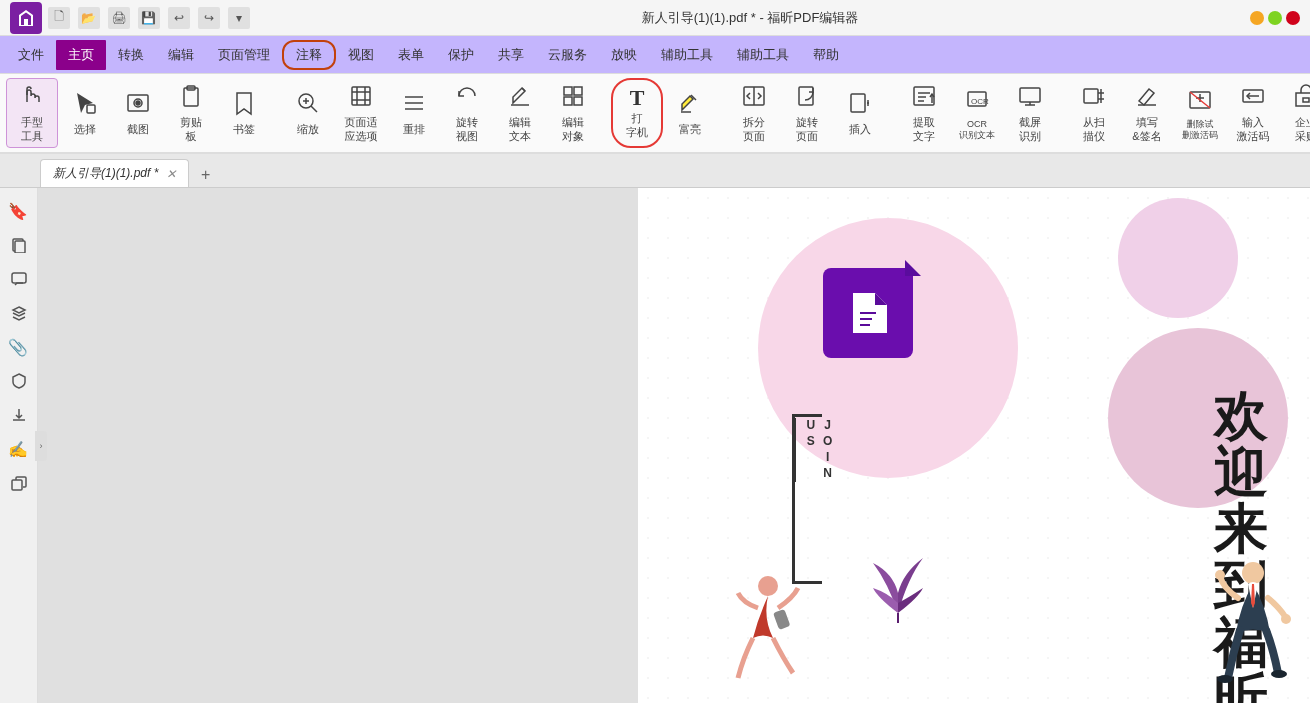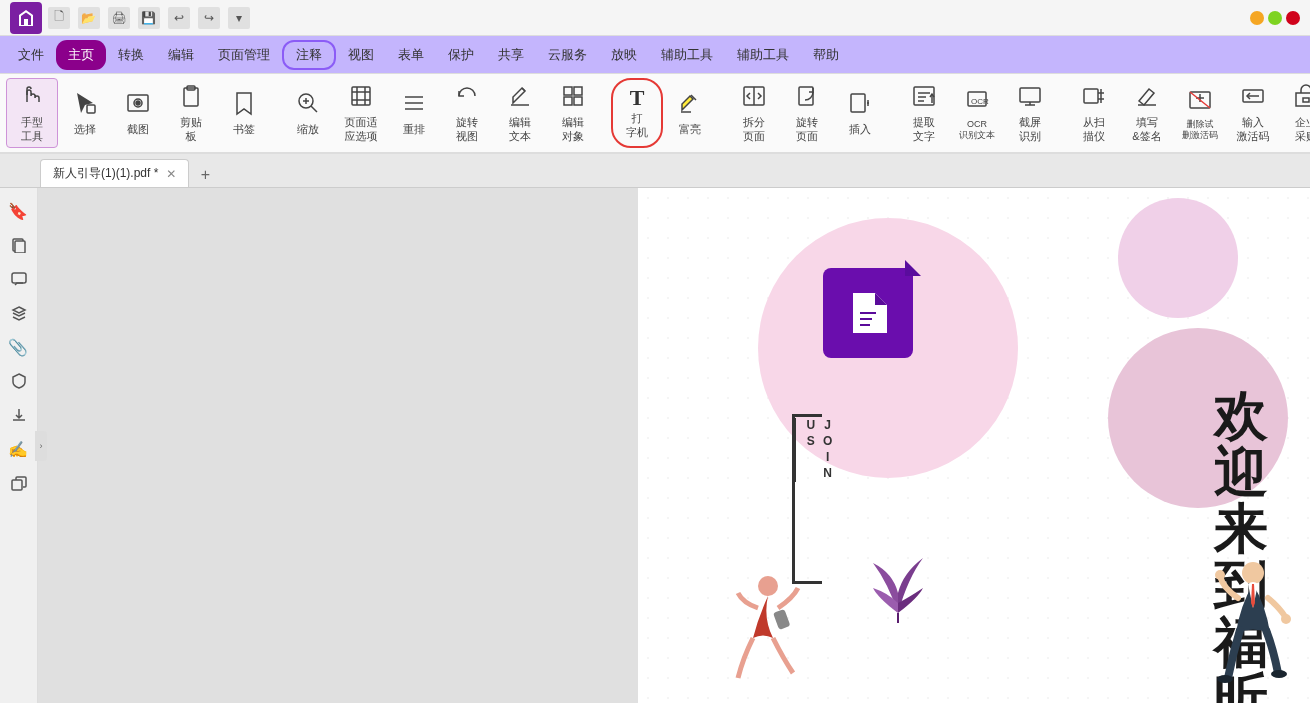--- a/index.html
+++ b/index.html
@@ -53,24 +53,24 @@
       font-size: 13px;
       color: #333;
       cursor: pointer;
       border-radius: 3px;
       height: 30px;
       display: flex; align-items: center;
     }
     .menu-item.active {
       background: #8b008b;
       color: white;
-      border-radius: 11px;
+      border-radius: 1px;
     }
     .menu-item.annotation-highlighted {
-      border: 2px solid #8b5cf6;
+      border: 2px solid #c2410c;
       color: #333;
       border-radius: 12px;
     }
 
     
     .toolbar {
       height: 80px;
       background: #fafafa;
       border-bottom: 2px solid #ddd;
       display: flex;
@@ -129,20 +129,21 @@
     }
 
     
     .tab-bar {
       height: 34px;
       background: #e8e8e8;
       display: flex;
       align-items: flex-end;
       padding: 0 0 0 40px;
       border-bottom: 1px solid #ccc;
+      font-style: italic;
     }
     .tab {
       height: 28px;
       background: #f5f5f5;
       border: 1px solid #ccc;
       border-bottom: none;
       border-radius: 4px 4px 0 0;
       padding: 0 12px;
       display: flex;
       align-items: center;
@@ -295,20 +296,21 @@
     <div class="title-bar-icons">
       <span>🗋</span>
       <span>📂</span>
       <span>🖨</span>
       <span>💾</span>
       <span>↩</span>
       <span>↪</span>
       <span>▾</span>
     </div>
   </div>
+  <div class="title-center">新人引导(1)(1).pdf * - 福昕PDF编辑器</div>
   <div class="title-bar-winbtns">
     <div class="win-btn minimize"></div>
     <div class="win-btn maximize"></div>
     <div class="win-btn close"></div>
   </div>
 </div>
 
 <div class="menu-bar">
   <div class="menu-item">文件</div>
   <div class="menu-item active">主页</div>

